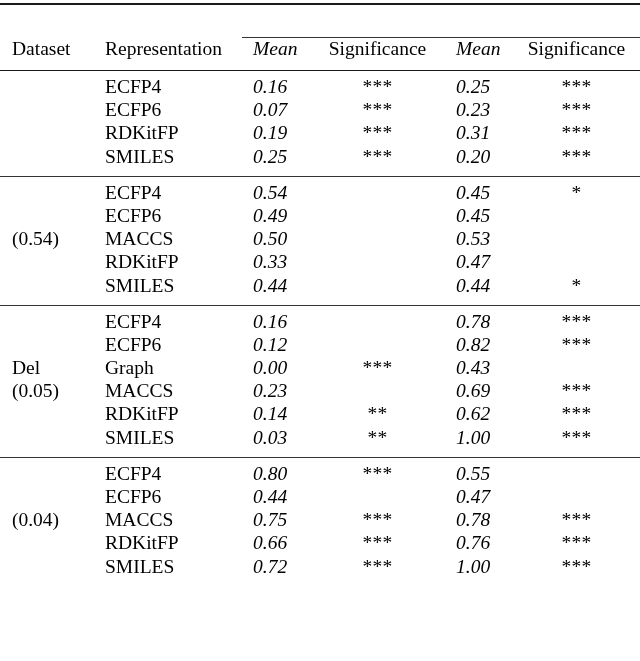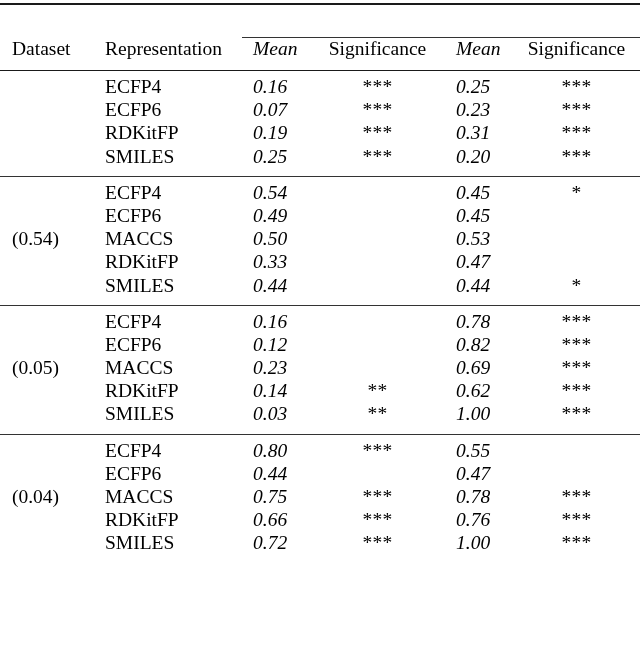--- a/index.html
+++ b/index.html
@@ -226,20 +226,28 @@
         </tr>
         <tr class="datarow">
           <td class="l pad-dataset"></td>
           <td class="l pad-repr">ECFP6</td>
           <td class="num pad-num">0.12</td>
           <td class="c sig"></td>
           <td class="num pad-num">0.82</td>
           <td class="c sig">***</td>
         </tr>
         <tr class="datarow">
+          <td class="l pad-dataset dsname" rowspan="1">Del</td>
+          <td class="l pad-repr">Graph</td>
+          <td class="num pad-num">0.00</td>
+          <td class="c sig">***</td>
+          <td class="num pad-num">0.43</td>
+          <td class="c sig"></td>
+        </tr>
+        <tr class="datarow">
           <td class="l pad-dataset dsname" rowspan="1">(0.05)</td>
           <td class="l pad-repr">MACCS</td>
           <td class="num pad-num">0.23</td>
           <td class="c sig"></td>
           <td class="num pad-num">0.69</td>
           <td class="c sig">***</td>
         </tr>
         <tr class="datarow">
           <td class="l pad-dataset"></td>
           <td class="l pad-repr">RDKitFP</td>

